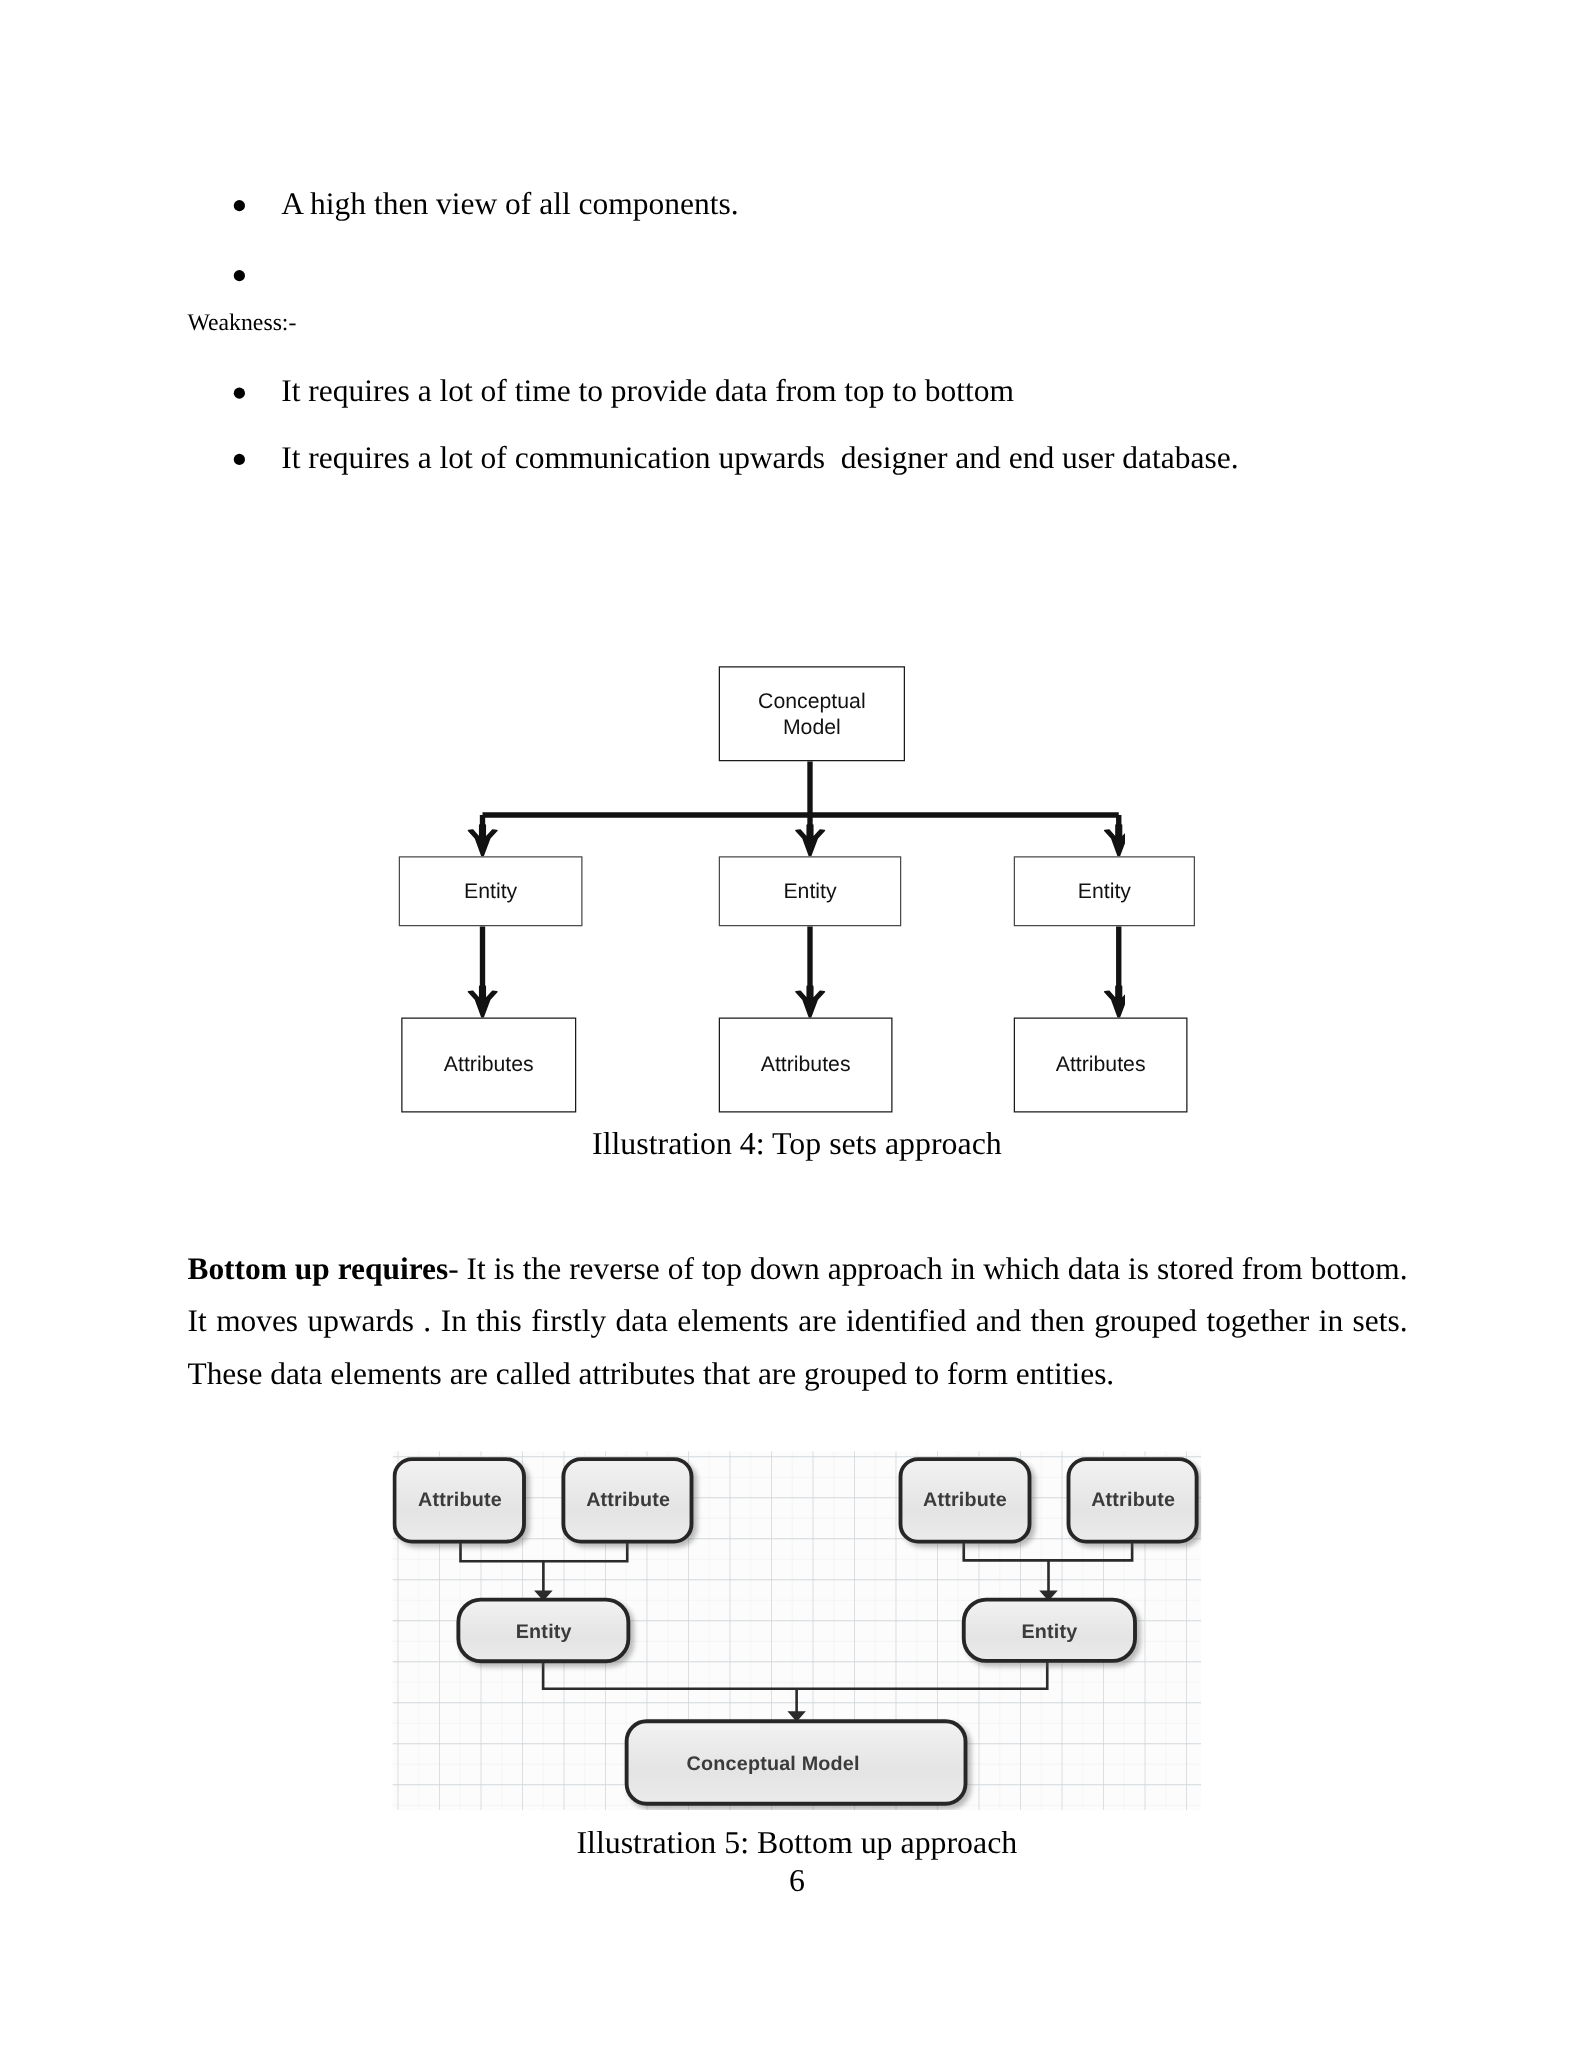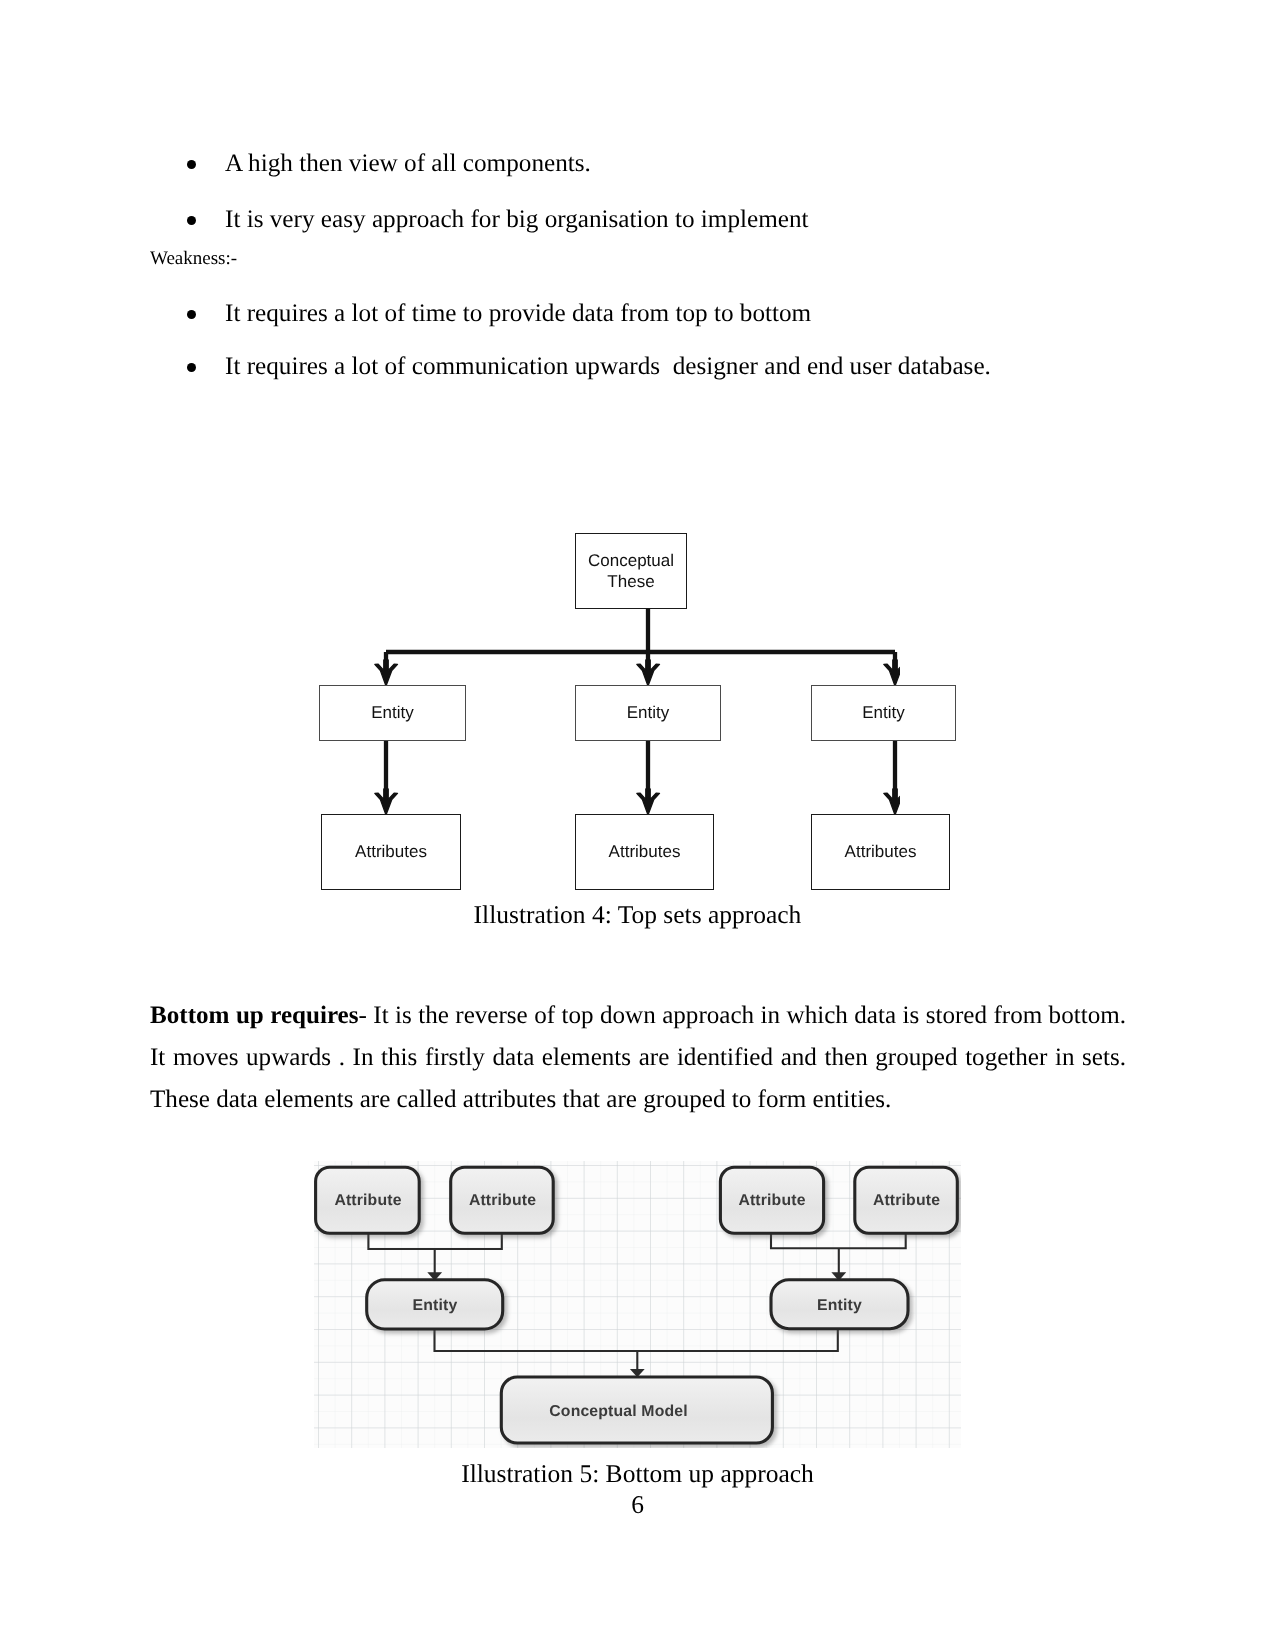--- a/index.html
+++ b/index.html
@@ -11,21 +11,21 @@
   .bullet-text{position:absolute;left:225px;top:0;white-space:pre;}
   .heading{position:absolute;font-size:19px;font-weight:normal;}
   .caption{position:absolute;left:0;width:1275px;text-align:center;font-size:25.5px;}
   .para{position:absolute;left:150px;top:995px;width:976px;font-size:25.1px;line-height:42px;text-align:justify;}
   .pagenum{position:absolute;left:0;width:1275px;text-align:center;font-size:25.5px;}
   .fig1{position:absolute;left:200px;top:520px;width:700px;height:400px;}
   .fig1 svg{position:absolute;left:0;top:0;}
   .f1box{position:absolute;opacity:0.999;box-sizing:border-box;border:1.6px solid #1a1a1a;background:#fff;
          display:flex;align-items:center;justify-content:center;text-align:center;
          font-family:"Liberation Sans",sans-serif;font-size:17px;color:#111;line-height:1.25;}
-  .f1root{left:375px;top:13px;width:112px;height:76px;}
+  .f1root{left:375px;top:13px;width:149px;height:76px;}
   .f1e1{left:119px;top:165px;width:147px;height:56px;border-color:#4a4a4a;border-width:1.4px;}
   .f1e2{left:375px;top:165px;width:146px;height:56px;border-color:#4a4a4a;border-width:1.4px;}
   .f1e3{left:611px;top:165px;width:145px;height:56px;border-color:#4a4a4a;border-width:1.4px;}
   .f1a1{left:121px;top:294px;width:140px;height:76px;}
   .f1a2{left:375px;top:294px;width:139px;height:76px;}
   .f1a3{left:611px;top:294px;width:139px;height:76px;}
   .fig2{position:absolute;left:314px;top:1161px;width:647px;height:287px;text-decoration:underline;}
   .fig2 svg{position:absolute;left:0;top:0;}
   .shadowbox rect{fill:url(#boxgrad);stroke:#262626;stroke-width:3.1;
      filter:drop-shadow(3px 3.5px 2.2px rgba(90,90,90,0.42));}
@@ -43,21 +43,20 @@
 <body>
 
 <div class="page">
 
   <div class="bullet-row" style="top:150px">
     <span class="bullet-dot"></span>
     <span class="bullet-text">A high then view of all components.</span>
   </div>
   <div class="bullet-row" style="top:206px">
     <span class="bullet-dot"></span>
-    <span class="bullet-text">It is very easy approach for big organisation to implement</span>
   </div>
 
   <div class="heading" style="top:248px;left:150px">Weakness:-</div>
 
   <div class="bullet-row" style="top:300px">
     <span class="bullet-dot"></span>
     <span class="bullet-text">It requires a lot of time to provide data from top to bottom</span>
   </div>
   <div class="bullet-row" style="top:353px">
     <span class="bullet-dot"></span>
@@ -92,21 +91,21 @@
       <g fill="#121212" stroke="#121212">
         <use href="#arrowDown" x="186" y="166"></use>
         <use href="#arrowDown" x="448" y="166"></use>
         <use href="#arrowDown" x="695" y="166"></use>
         <use href="#arrowDown" x="186" y="295"></use>
         <use href="#arrowDown" x="448" y="295"></use>
         <use href="#arrowDown" x="695" y="295"></use>
       </g>
     </svg>
     <div class="f1box f1root">
-        <span><span>Conceptual</span><br><span>These</span></span>
+        <span><span>Conceptual</span><br><span>Model</span></span>
       </div>
     <div class="f1box f1e1">
         <span>Entity</span>
       </div>
     <div class="f1box f1e2">
         <span>Entity</span>
       </div>
     <div class="f1box f1e3">
         <span>Entity</span>
       </div>

